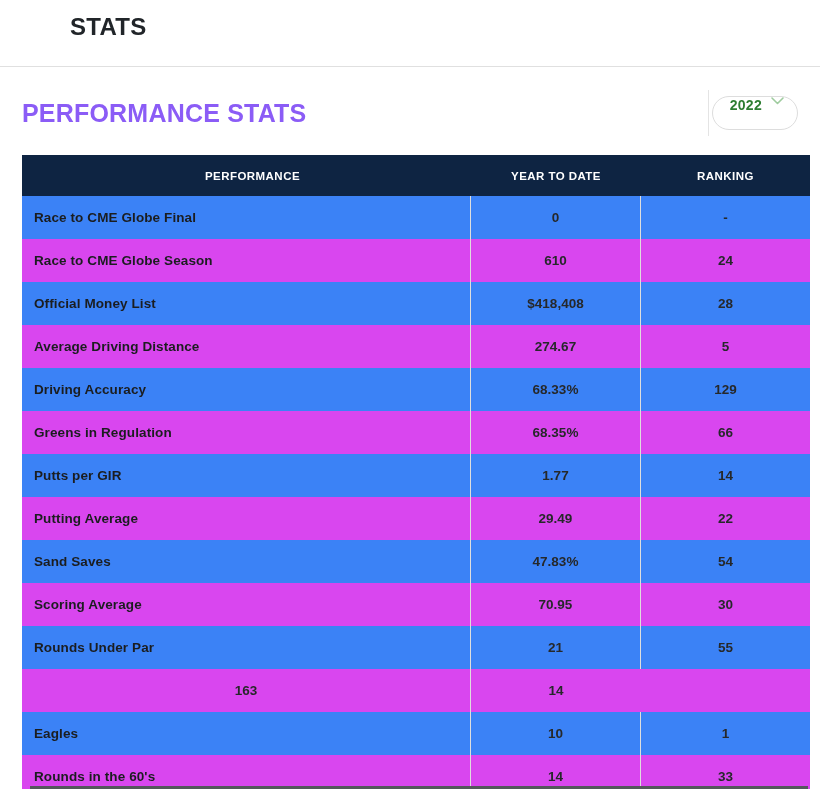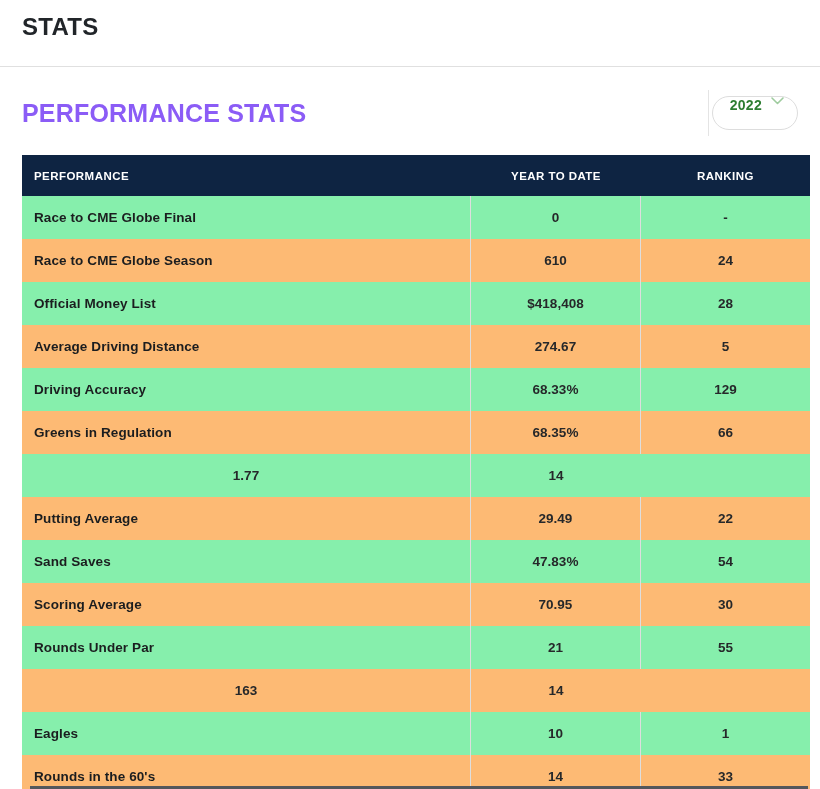--- a/index.html
+++ b/index.html
@@ -5,21 +5,21 @@
   * { box-sizing: border-box; }
   html, body { margin: 0; padding: 0; }
   body {
     width: 820px; height: 789px;
     background: #ffffff;
     font-family: "Liberation Sans", sans-serif;
     color: #1a1c1e;
     position: relative;
     overflow: hidden;
   }
-  .top { height: 66px; padding: 13px 22px 0; }
+  .top { height: 66px; padding: 13px 22px 0; margin-left: 48px; }
   .page-title {
     margin: 0;
     font-size: 24px; font-weight: 700;
     letter-spacing: .3px;
     color: #212529;
   }
   .divider { height: 1px; background: #e0e0e0; width: 100%; }
 
   .section-head {
     margin: 28px 22px 0;
@@ -44,28 +44,28 @@
     color: #2e7d32; font-size: 14px; font-weight: 700; letter-spacing: .3px;
   }
   .year-pill svg { display: block; }
 
   .table-wrap { margin: 24px 22px 0; width: 788px; }
   .thead {
     display: grid; grid-template-columns: 449px 170px 169px;
     background: #0e2442; height: 41px; align-items: center;
   }
   .hc { color: #ffffff; font-size: 11.5px; font-weight: 700; letter-spacing: .45px; }
-  .hc.c1 { padding-left: 12px; text-align: left; }
+  .hc.c1 { padding-left: 12px; text-align: center; }
   .hc.center { text-align: center; }
 
   .trow {
     display: grid; grid-template-columns: 449px 170px 169px;
-    height: 43px; background: #86efac;
-  }
-  .trow.alt { background: #fdba74; }
+    height: 43px; background: #3b82f6;
+  }
+  .trow.alt { background: #d946ef; }
   .cell { height: 100%; display: flex; align-items: center; }
   .cell.c1 {
     padding-left: 12px;
     border-right: 1px solid #dedede;
     font-size: 13.5px; font-weight: 700; color: #1b1d1f;
     letter-spacing: .1px;
   }
   .cell.c2 {
     justify-content: center;
     border-right: 1px solid #dedede;
@@ -140,20 +140,21 @@
     <div class="cell c3">129</div>
   </div>
 
   <div class="trow alt">
     <div class="cell c1">Greens in Regulation</div>
     <div class="cell c2">68.35%</div>
     <div class="cell c3">66</div>
   </div>
 
   <div class="trow">
+    <div class="cell c1">Putts per GIR</div>
     <div class="cell c2">1.77</div>
     <div class="cell c3">14</div>
   </div>
 
   <div class="trow alt">
     <div class="cell c1">Putting Average</div>
     <div class="cell c2">29.49</div>
     <div class="cell c3">22</div>
   </div>
 

